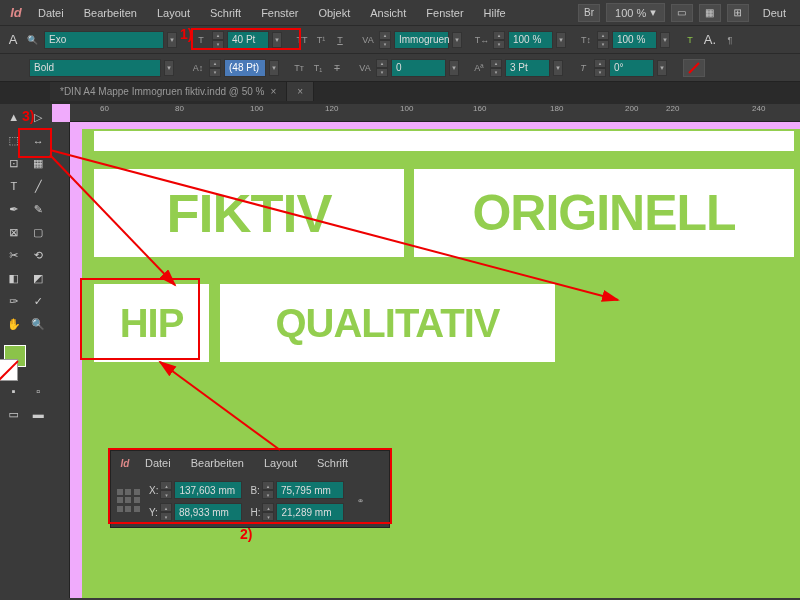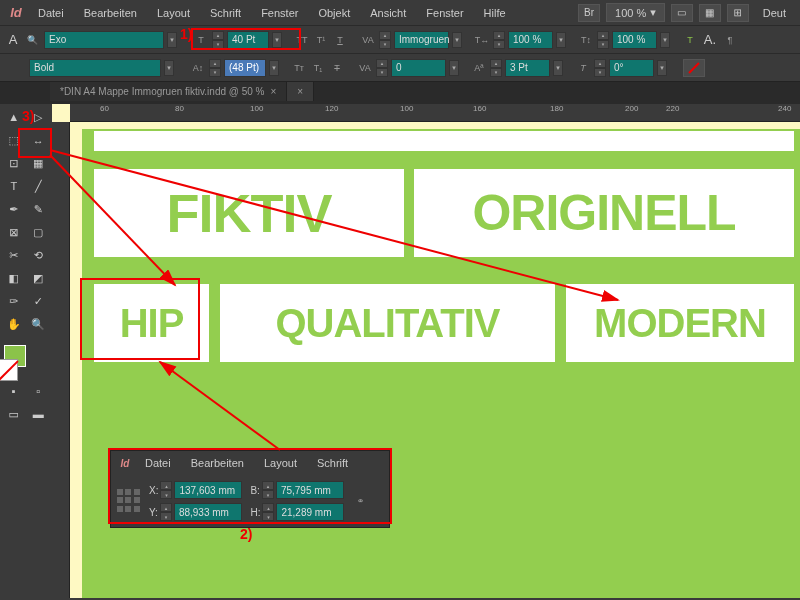--- a/index.html
+++ b/index.html
@@ -23,21 +23,21 @@
 .tab{background:#3a3a3a;color:#ccc;font-size:10px;padding:4px 10px;border-right:1px solid #222;display:flex;align-items:center;gap:6px}
 .tab.inactive{background:#2f2f2f;color:#999}
 .tab-x{color:#999;font-size:10px}
 .workspace{position:relative;height:494px;display:flex}
 .toolcol{width:52px;background:#3a3a3a;display:flex;flex-direction:column;padding:2px;gap:1px}
 .toolrow{display:flex;gap:1px}
 .tool{width:24px;height:22px;background:#3a3a3a;border:1px solid #3a3a3a;display:flex;align-items:center;justify-content:center;color:#ccc;font-size:11px;cursor:pointer}
 .swatch{width:22px;height:22px;background:#8bc34a;border:1px solid #fff}
 .swatch2{width:22px;height:22px;background:#fff;border:1px solid #999;position:relative;margin-left:-8px;margin-top:-8px}
 .swatch2::after{content:"";position:absolute;width:28px;height:2px;background:#e00;transform:rotate(-45deg);top:10px;left:-3px}
-.canvas-area{flex:1;background:#fef9c3;position:relative;overflow:hidden}
+.canvas-area{flex:1;background:#f0abfc;position:relative;overflow:hidden}
 .ruler-h{height:18px;background:#3a3a3a;border-bottom:1px solid #222;position:relative;margin-left:18px}
 .ruler-v{width:18px;background:#3a3a3a;border-right:1px solid #222;position:absolute;top:18px;bottom:0;left:0}
 .ruler-h div,.ruler-v div{position:absolute;color:#aaa;font-size:8px}
 .canvas{position:absolute;left:30px;top:25px;right:0;bottom:0;background:#93ce4f}
 .whitebox{background:#fff;position:absolute;display:flex;align-items:center;justify-content:center}
 .greentext{color:#93ce4f;font-weight:900;letter-spacing:-1px;font-family:Arial Black,Arial,sans-serif}
 .panel{position:absolute;background:#3a3a3a;border:1px solid #222}
 .panel-menu{height:24px;display:flex;align-items:center;padding:0 6px;gap:4px}
 .panel-menu .menu-item{font-size:11px}
 .panel-body{padding:6px;display:flex;align-items:center;gap:8px}
@@ -246,40 +246,37 @@
     <div class="ruler-h">
       <div style="left:30px">60</div>
       <div style="left:105px">80</div>
       <div style="left:180px">100</div>
       <div style="left:255px">120</div>
       <div style="left:330px">100</div>
       <div style="left:403px">160</div>
       <div style="left:480px">180</div>
       <div style="left:555px">200</div>
       <div style="left:596px">220</div>
-      <div style="left:708px">240</div>
+      <div style="left:682px">240</div>
     </div>
     <div class="ruler-v"></div>
 
     <div class="canvas">
       <div class="whitebox" style="left:12px;top:2px;width:700px;height:20px"></div>
       <div class="whitebox" style="left:12px;top:40px;width:310px;height:88px">
           <span class="greentext" style="font-size:54px">FIKTIV</span>
         </div>
       <div class="whitebox" style="left:332px;top:40px;width:380px;height:88px">
           <span class="greentext" style="font-size:50px">ORIGINELL</span>
         </div>
       <div class="whitebox" style="left:12px;top:155px;width:115px;height:78px">
           <span class="greentext" style="font-size:40px">HIP</span>
         </div>
       <div class="whitebox" style="left:138px;top:155px;width:335px;height:78px">
           <span class="greentext" style="font-size:40px">QUALITATIV</span>
-        </div>
-      <div class="whitebox" style="left:484px;top:155px;width:228px;height:78px">
-          <span class="greentext" style="font-size:40px">MODERN</span>
         </div>
     </div>
   </div>
 </div>
 
 <div class="panel" style="left:110px;top:450px;width:280px">
   <div class="panel-menu">
     <div class="logo" style="width:16px;height:16px;font-size:10px">Id</div>
     <div class="menu-item">Datei</div>
     <div class="menu-item">Bearbeiten</div>

